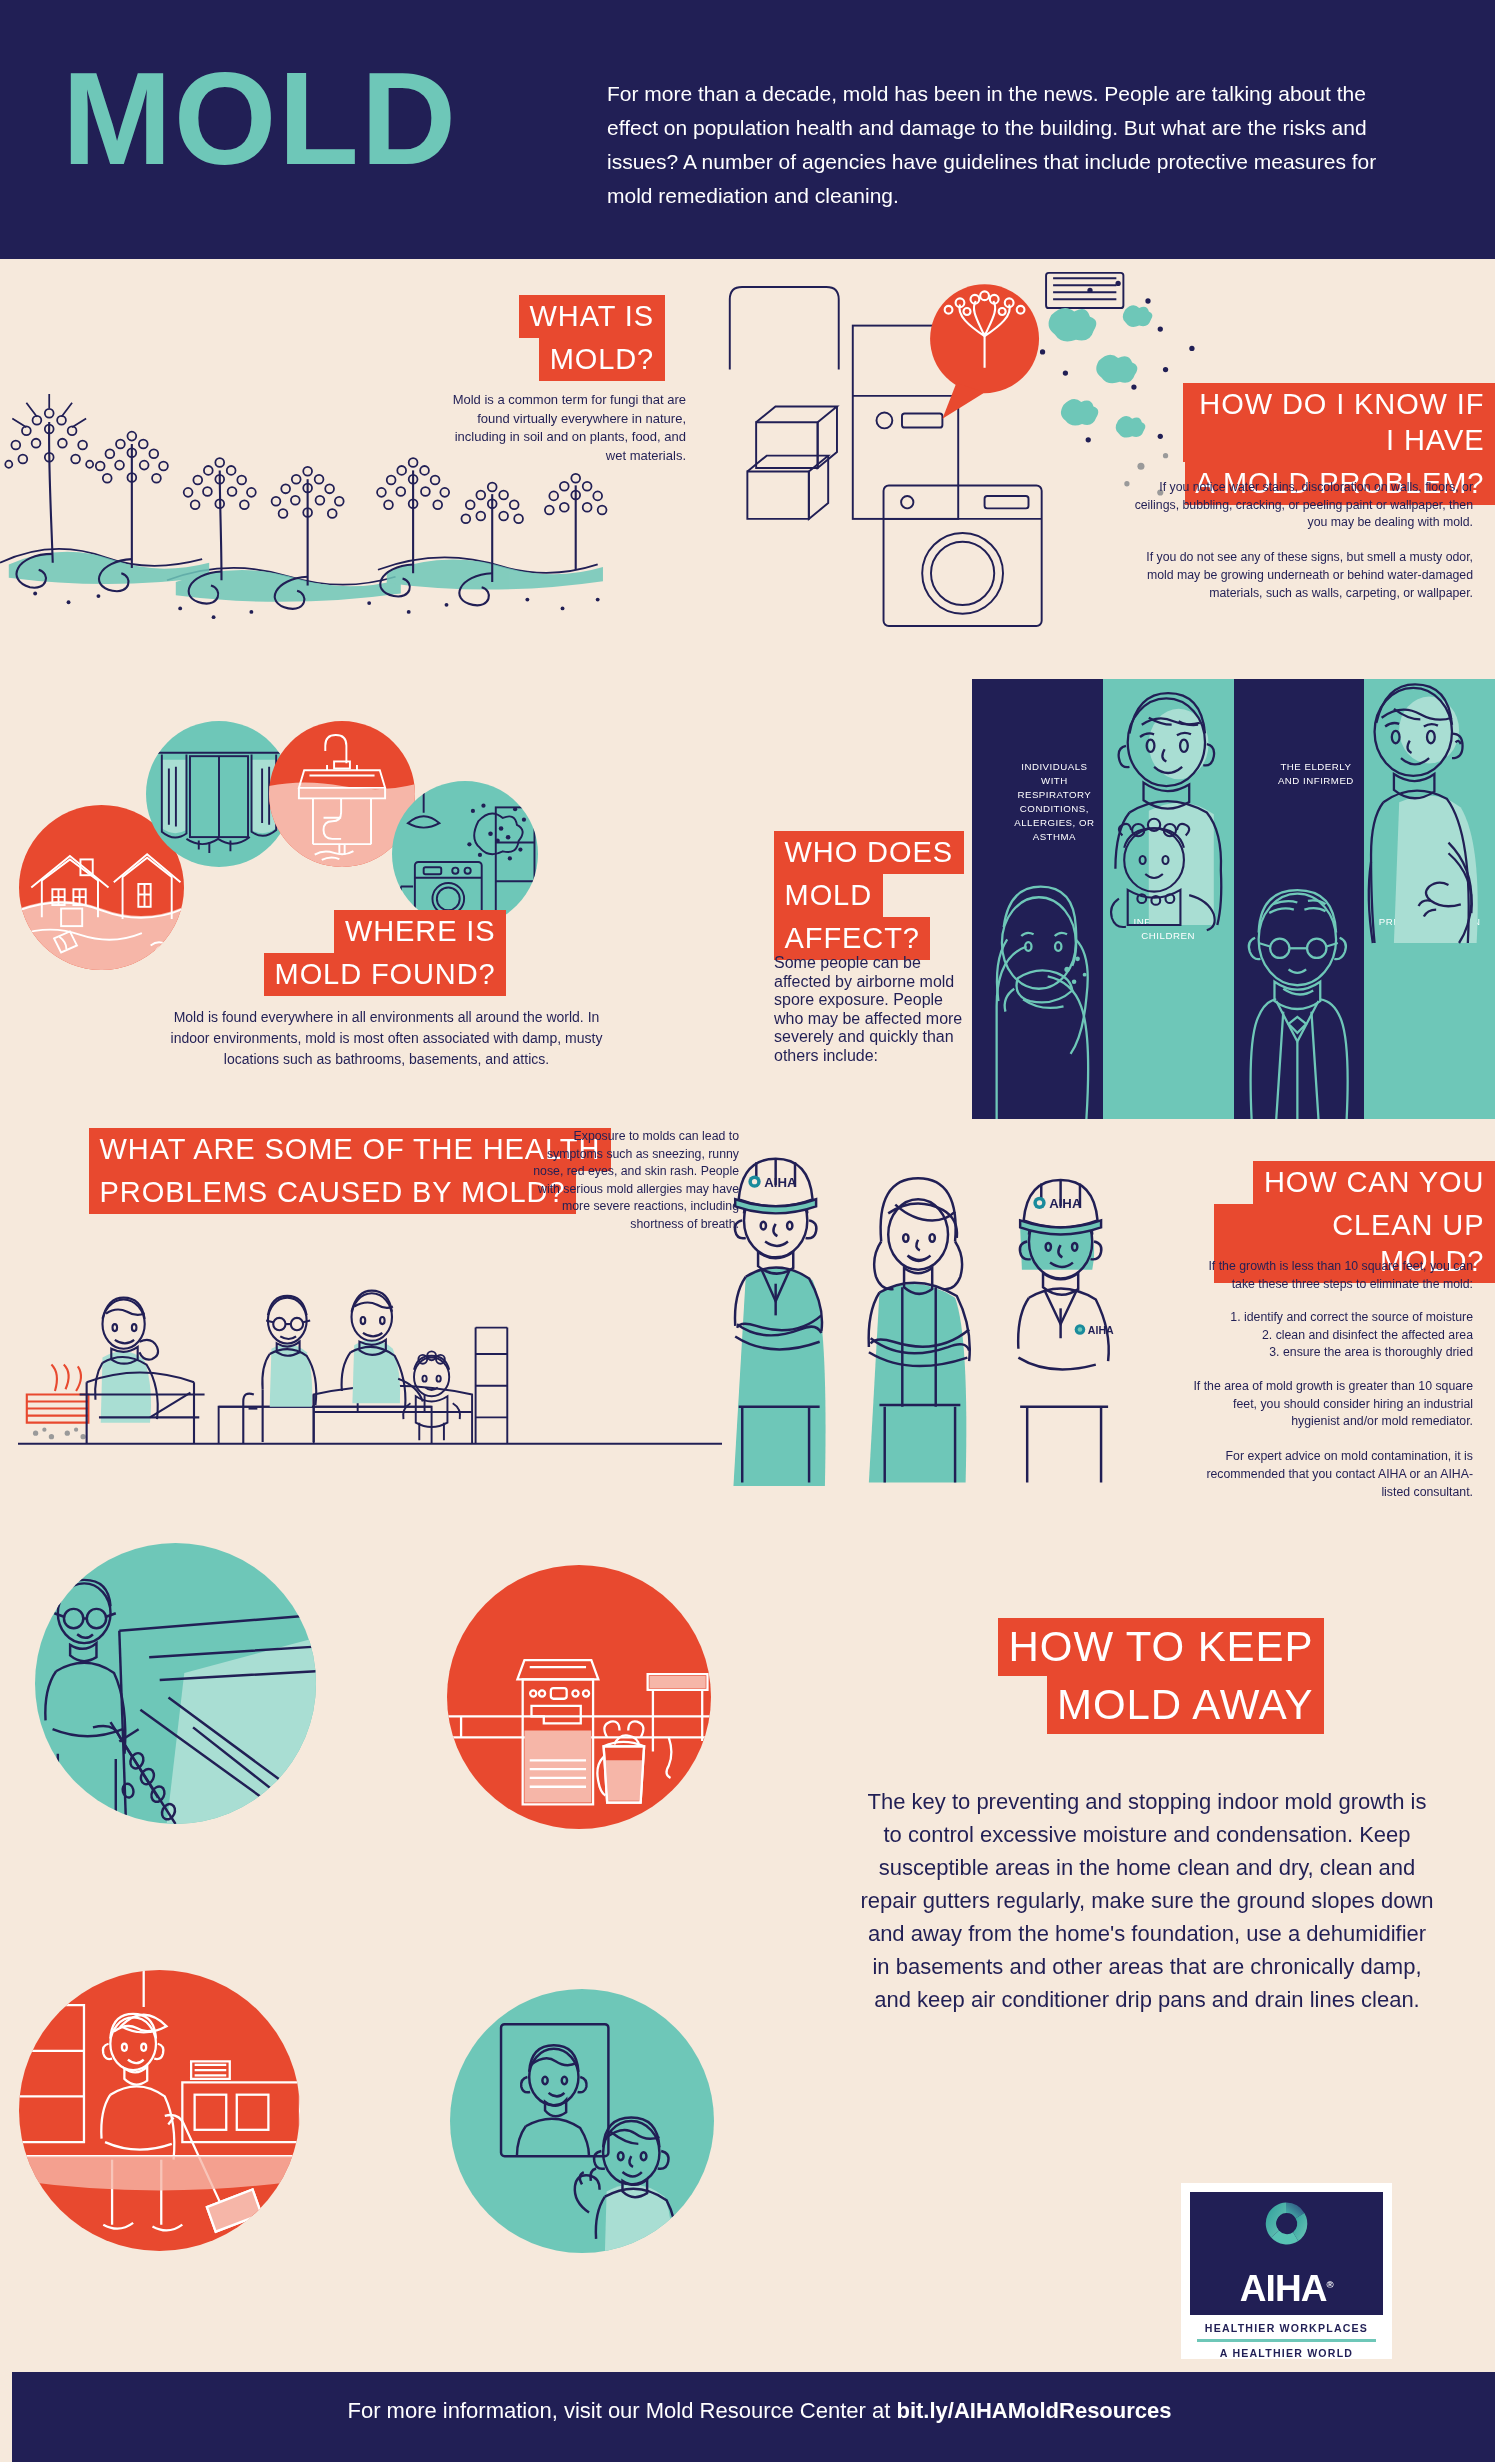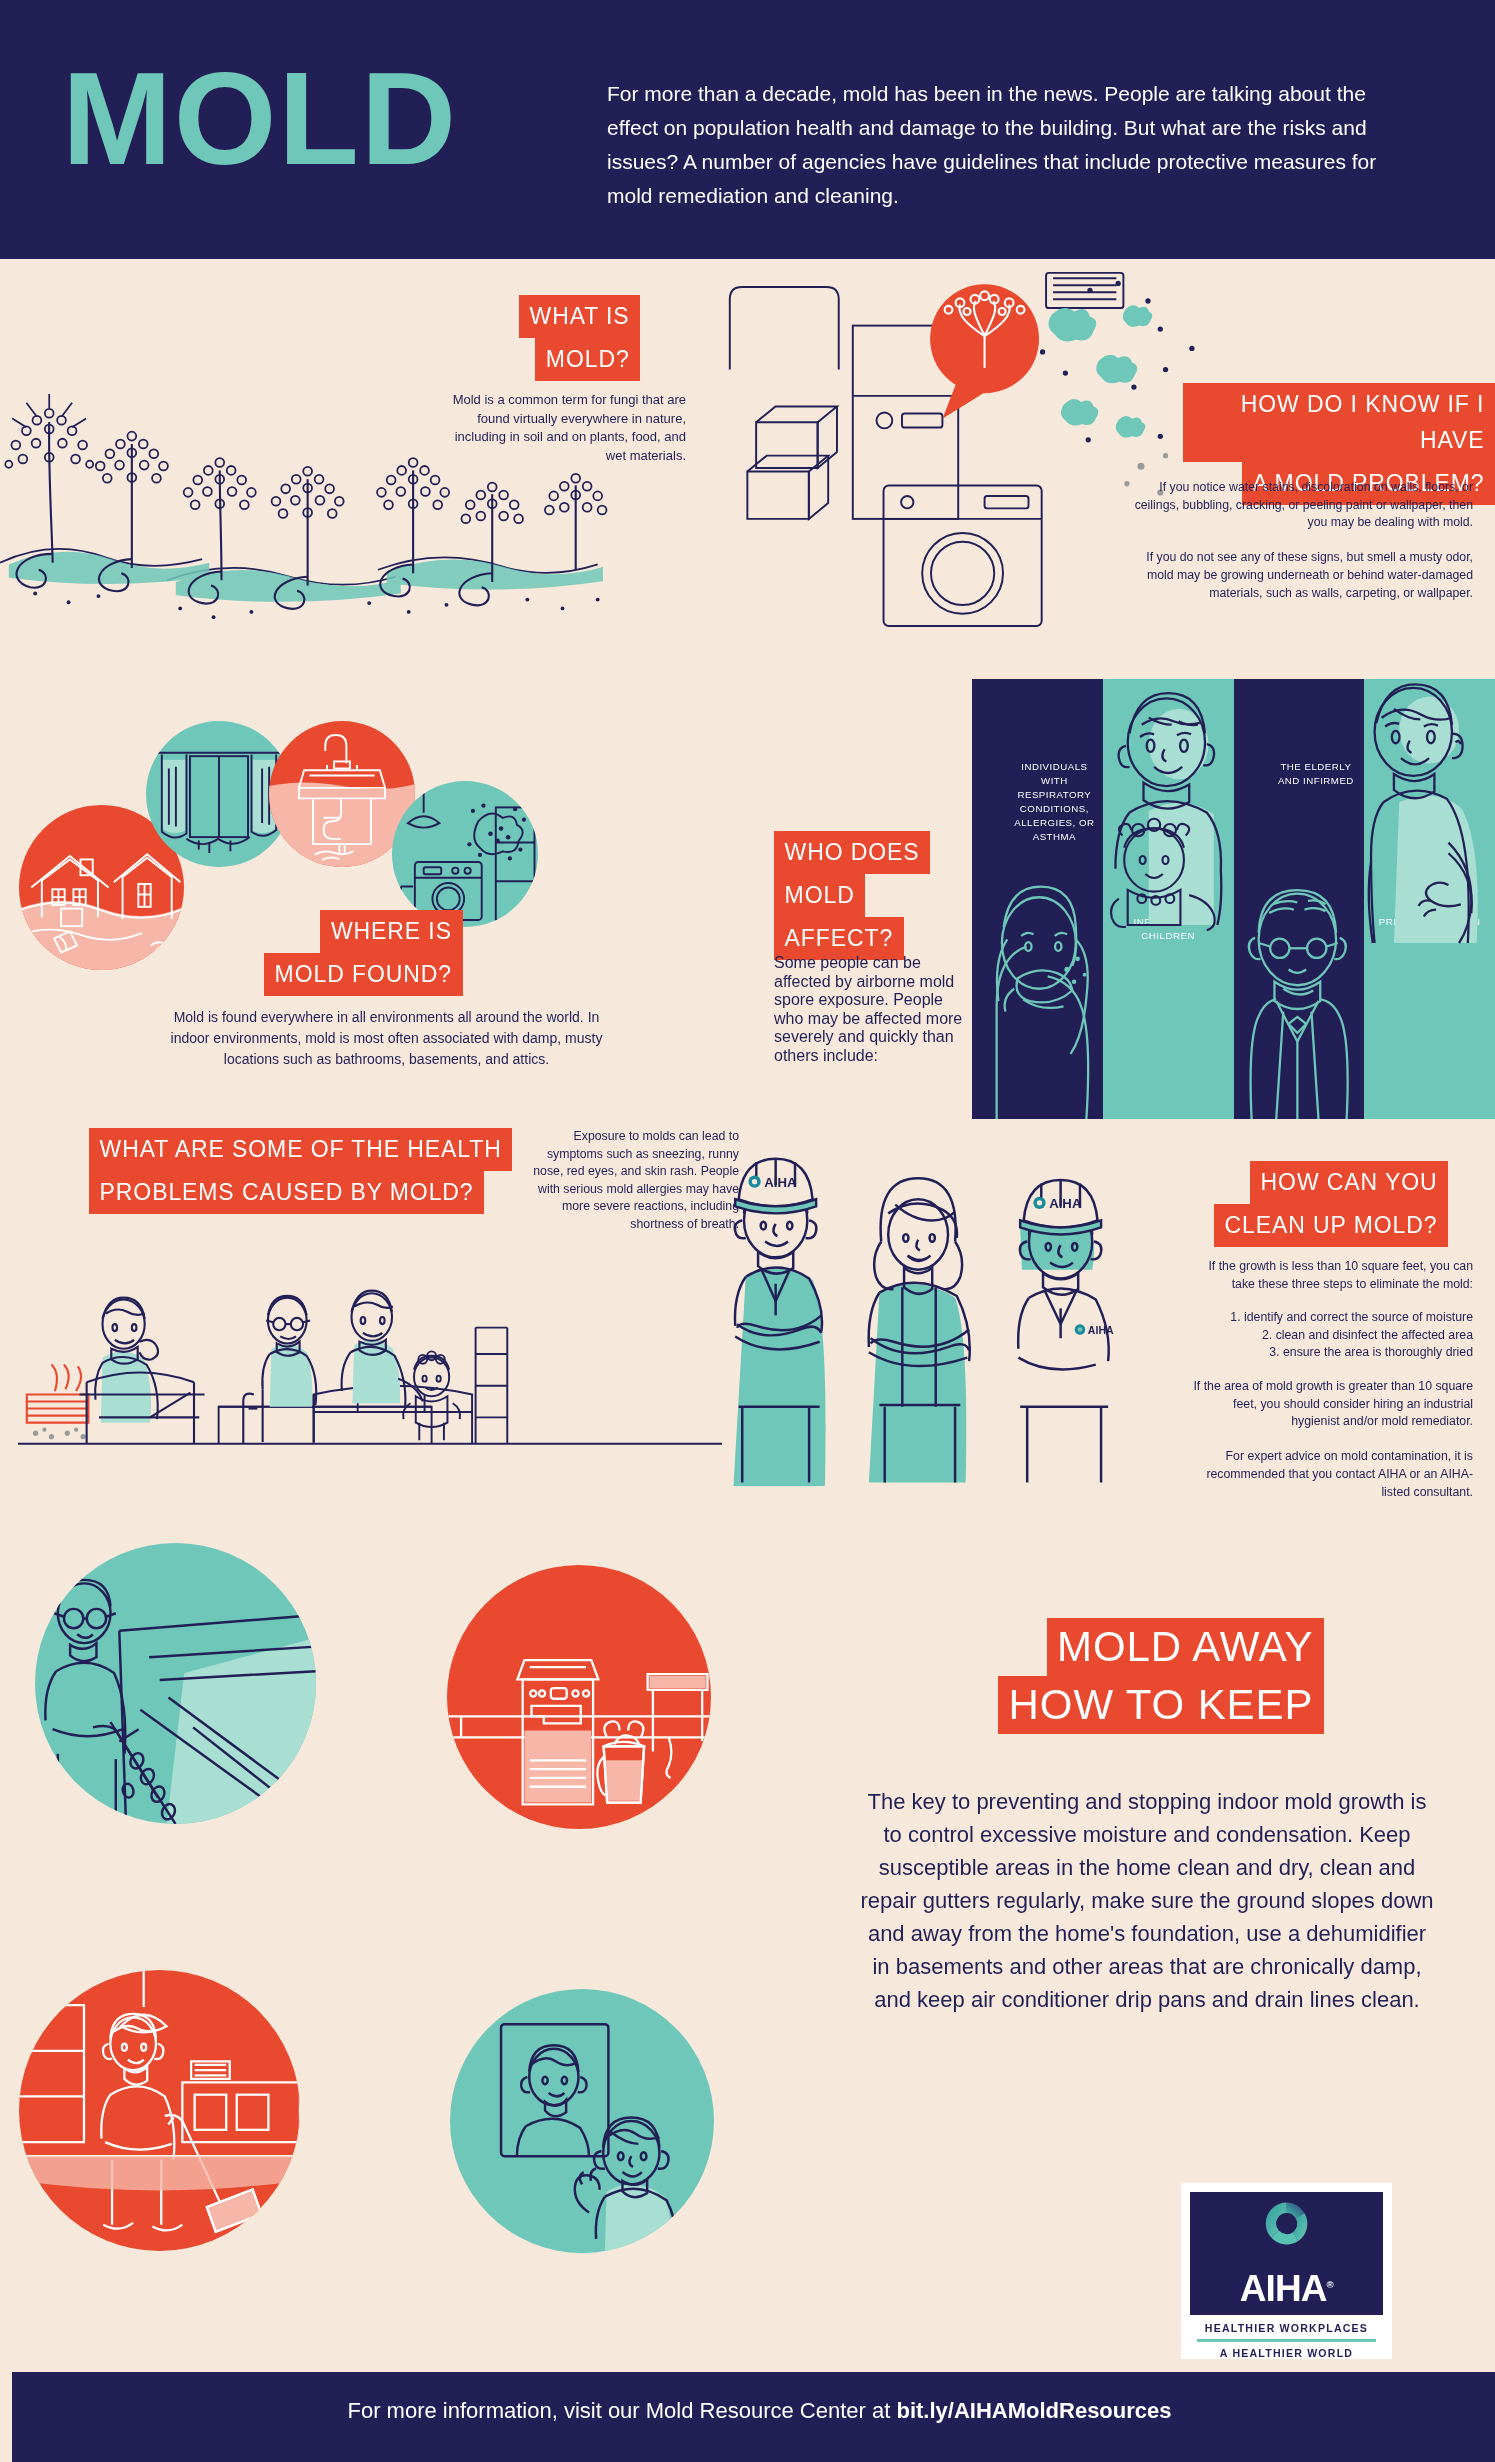--- a/index.html
+++ b/index.html
@@ -23,21 +23,21 @@
     font-size:132px;line-height:132px;font-weight:bold;
     letter-spacing:1.8px;color:#6ec7b8;
   }
   .header-para{
     position:absolute;left:607px;top:77px;width:809px;
     color:#ffffff;font-size:21px;line-height:34px;
   }
 
   
   .hl{display:inline-block;background:#e8492f;color:#fff;
-      font-size:23px;line-height:36px;letter-spacing:0.9px;
+      font-size:29px;line-height:36px;letter-spacing:0.9px;
       padding:2.6px 10.6px 4.4px 10.6px;font-weight:300;}
   .hl-wrap{position:absolute;}
   .hl-wrap .ln{display:block;}
   .body-txt{position:absolute;font-size:15px;line-height:22px;color:#211f55;}
 
   
   .sec-whatis-title{left:519px;top:295px;text-align:right;}
   .sec-whatis-body{left:431px;top:391px;width:255px;text-align:right;font-size:13px;line-height:18.5px;}
 
   
@@ -1003,22 +1003,22 @@
         <path d="M176,236 q36,-20 70,4 q14,26 10,60"></path>
         <path d="M176,236 q-12,18 -10,48"></path>
 
         <path d="M158,254 q-18,-12 -16,-30 q2,-14 16,-12 q12,2 12,16"></path>
         <path d="M150,222 q-6,-10 2,-14 M160,218 q-2,-12 6,-14"></path>
       </g>
     </svg>
   </div>
 
   <div class="hl-wrap sec-keep-title">
+    <span class="ln"><span class="hl" style="font-size:42px;line-height:51px;">HOW TO KEEP</span></span>
     <span class="ln"><span class="hl" style="font-size:42px;line-height:51px;">MOLD AWAY</span></span>
-    <span class="ln"><span class="hl" style="font-size:42px;line-height:51px;">HOW TO KEEP</span></span>
   </div>
   <div class="body-txt sec-keep-body">The key to preventing and stopping indoor mold growth is to control excessive moisture and condensation. Keep susceptible areas in the home clean and dry, clean and repair gutters regularly, make sure the ground slopes down and away from the home's foundation, use a dehumidifier in basements and other areas that are chronically damp, and keep air conditioner drip pans and drain lines clean.</div>
 
   <div class="logo-card">
     <div class="logo-navy">
       <svg class="logo-ring" viewBox="0 0 56 56">
         <defs>
           <linearGradient id="g1" x1="0" y1="0" x2="1" y2="1">
             <stop offset="0" stop-color="#2c9e9a"></stop>
               <stop offset="1" stop-color="#6ec7b8"></stop>

